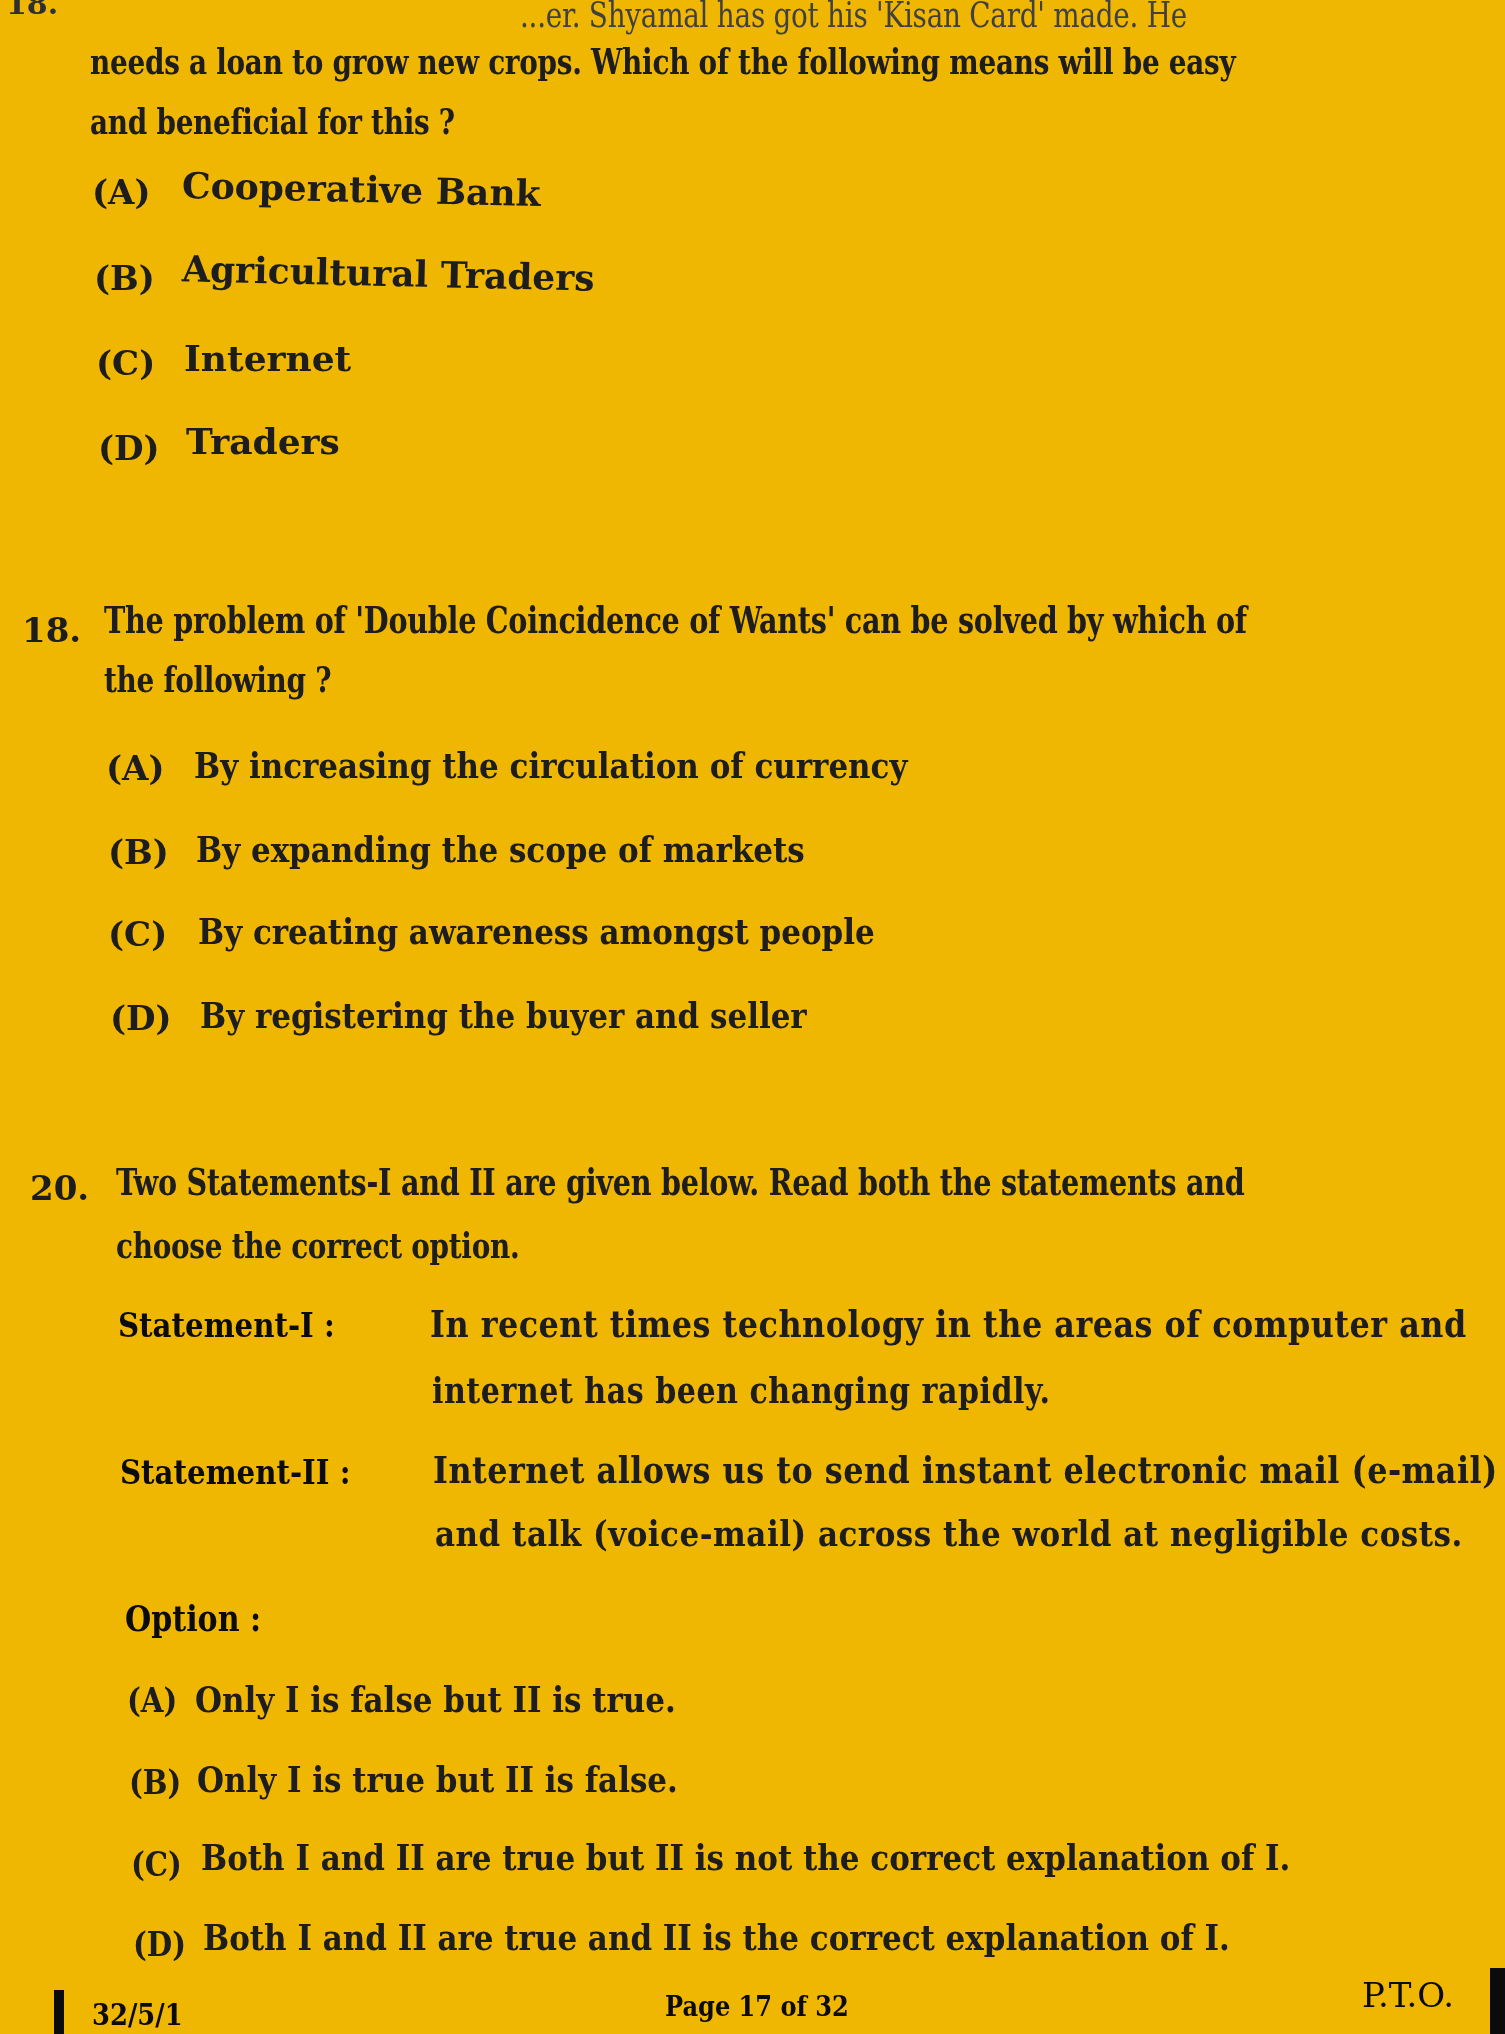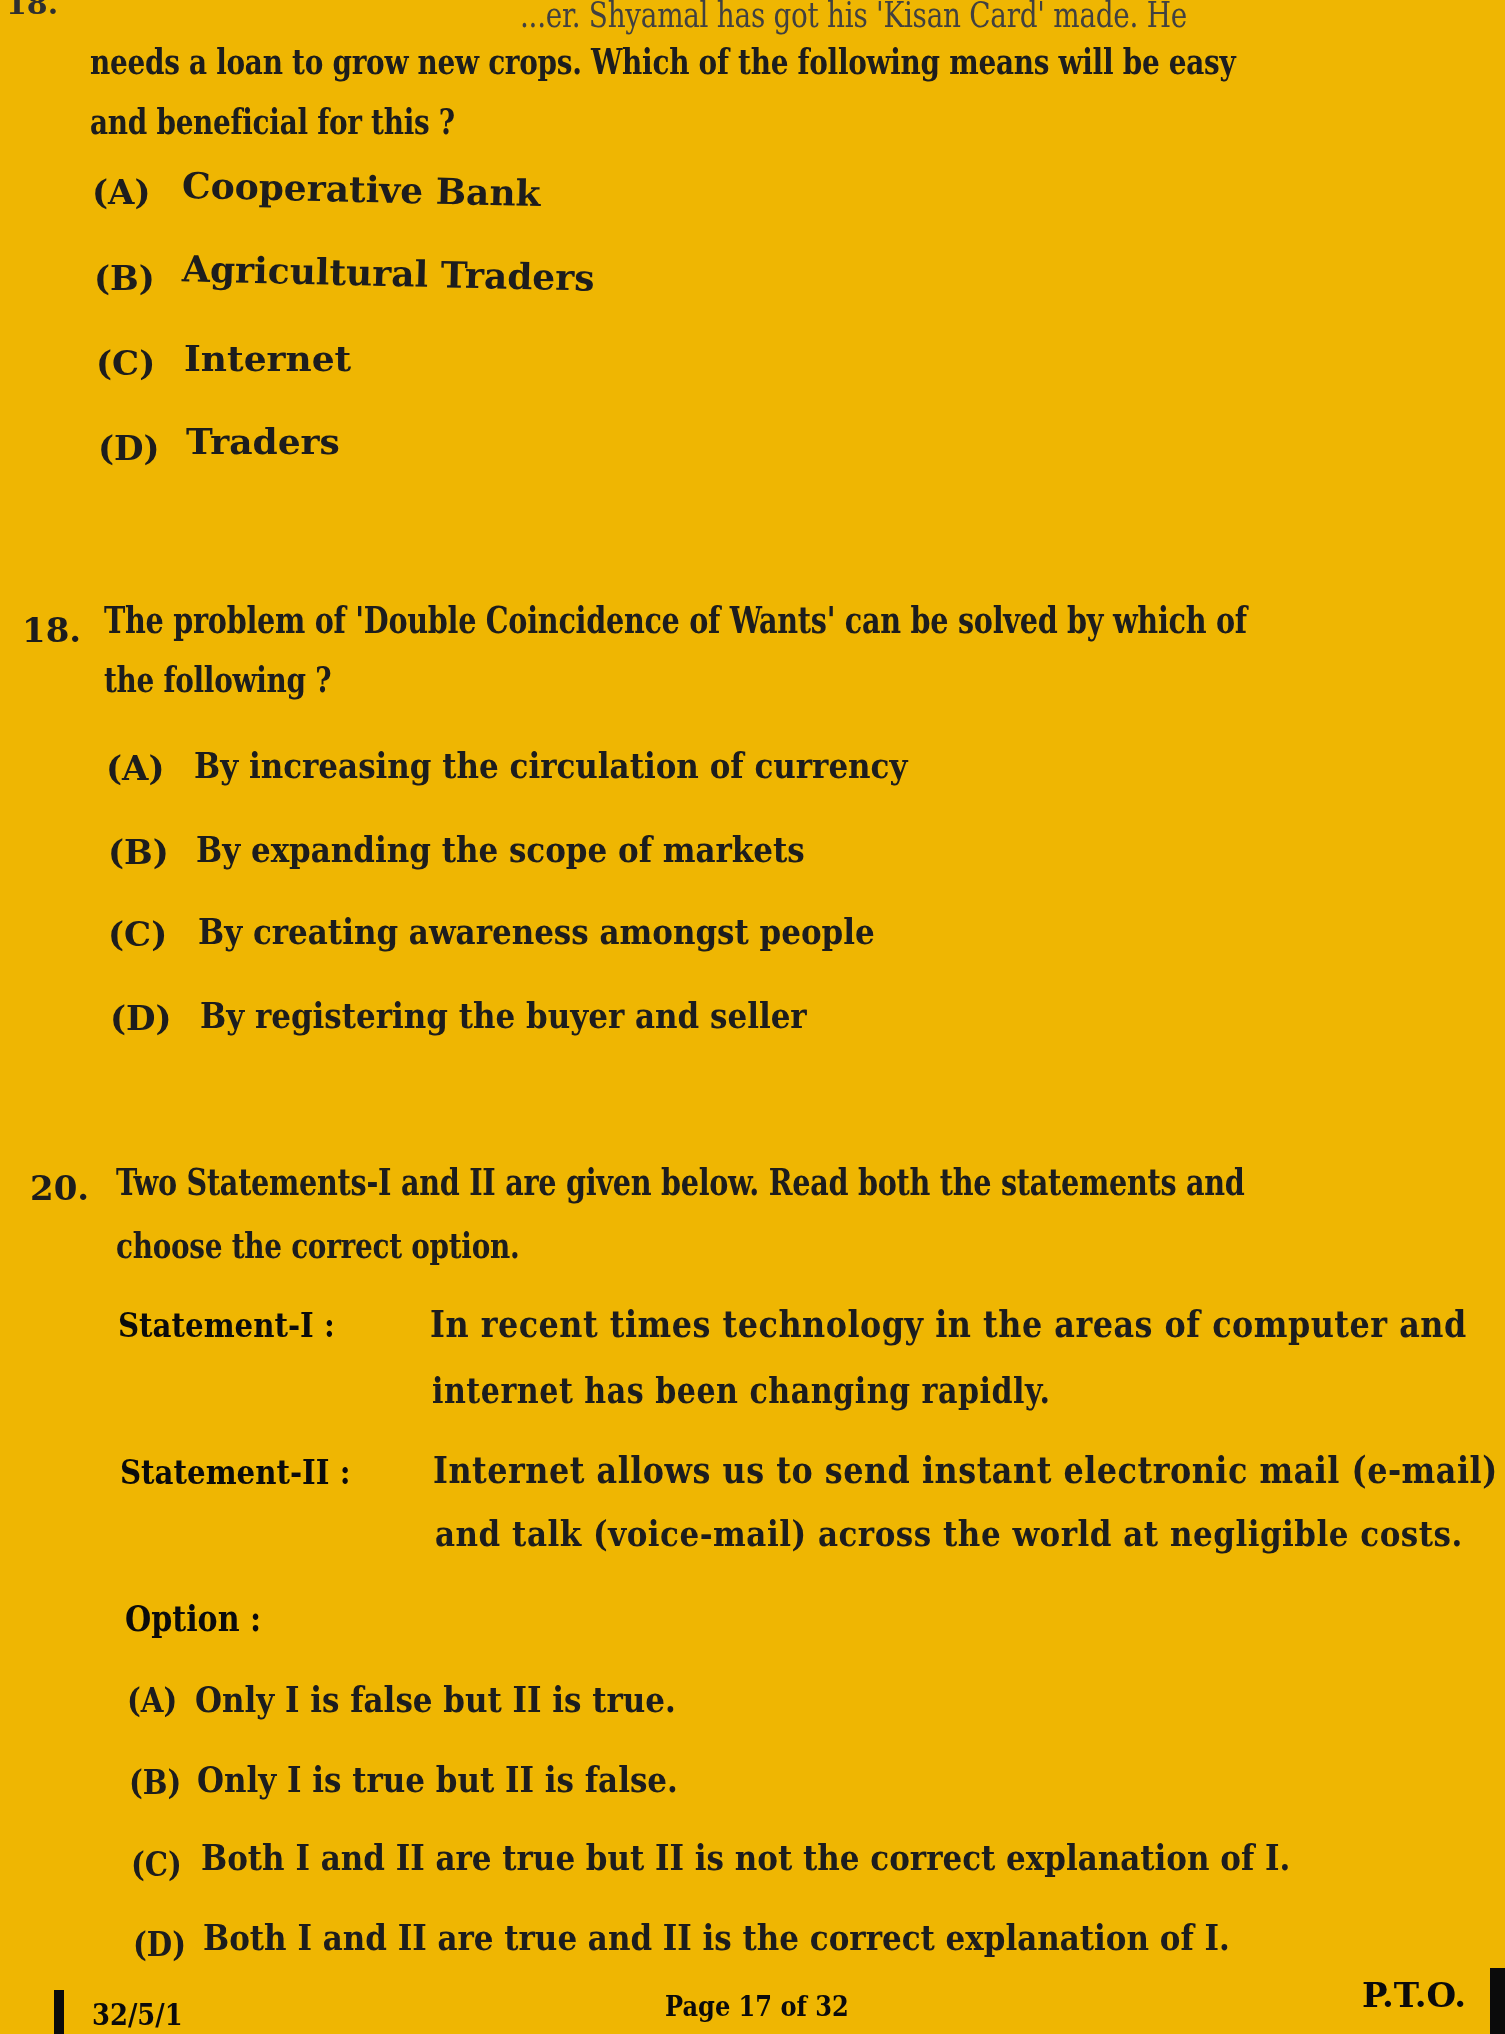--- a/index.html
+++ b/index.html
@@ -66,21 +66,21 @@
     font-weight: 900;
     color: #111;
   }
   .footer-page {
     font-size: 28px;
     font-weight: 900;
     color: #111;
   }
   .footer-pto {
     font-size: 34px;
-    font-weight: 700;
+    font-weight: 400;
     color: #111;
   }
   .bar {
     position: absolute;
     background: #111;
   }
   .tilt-down { transform: rotate(1.3deg); }
   .tilt-small { transform: rotate(0.6deg); }
   .tilt-neg-small { transform: rotate(-0.4deg); }
   .narrow { transform: scaleX(0.86); transform-origin: left center; }

